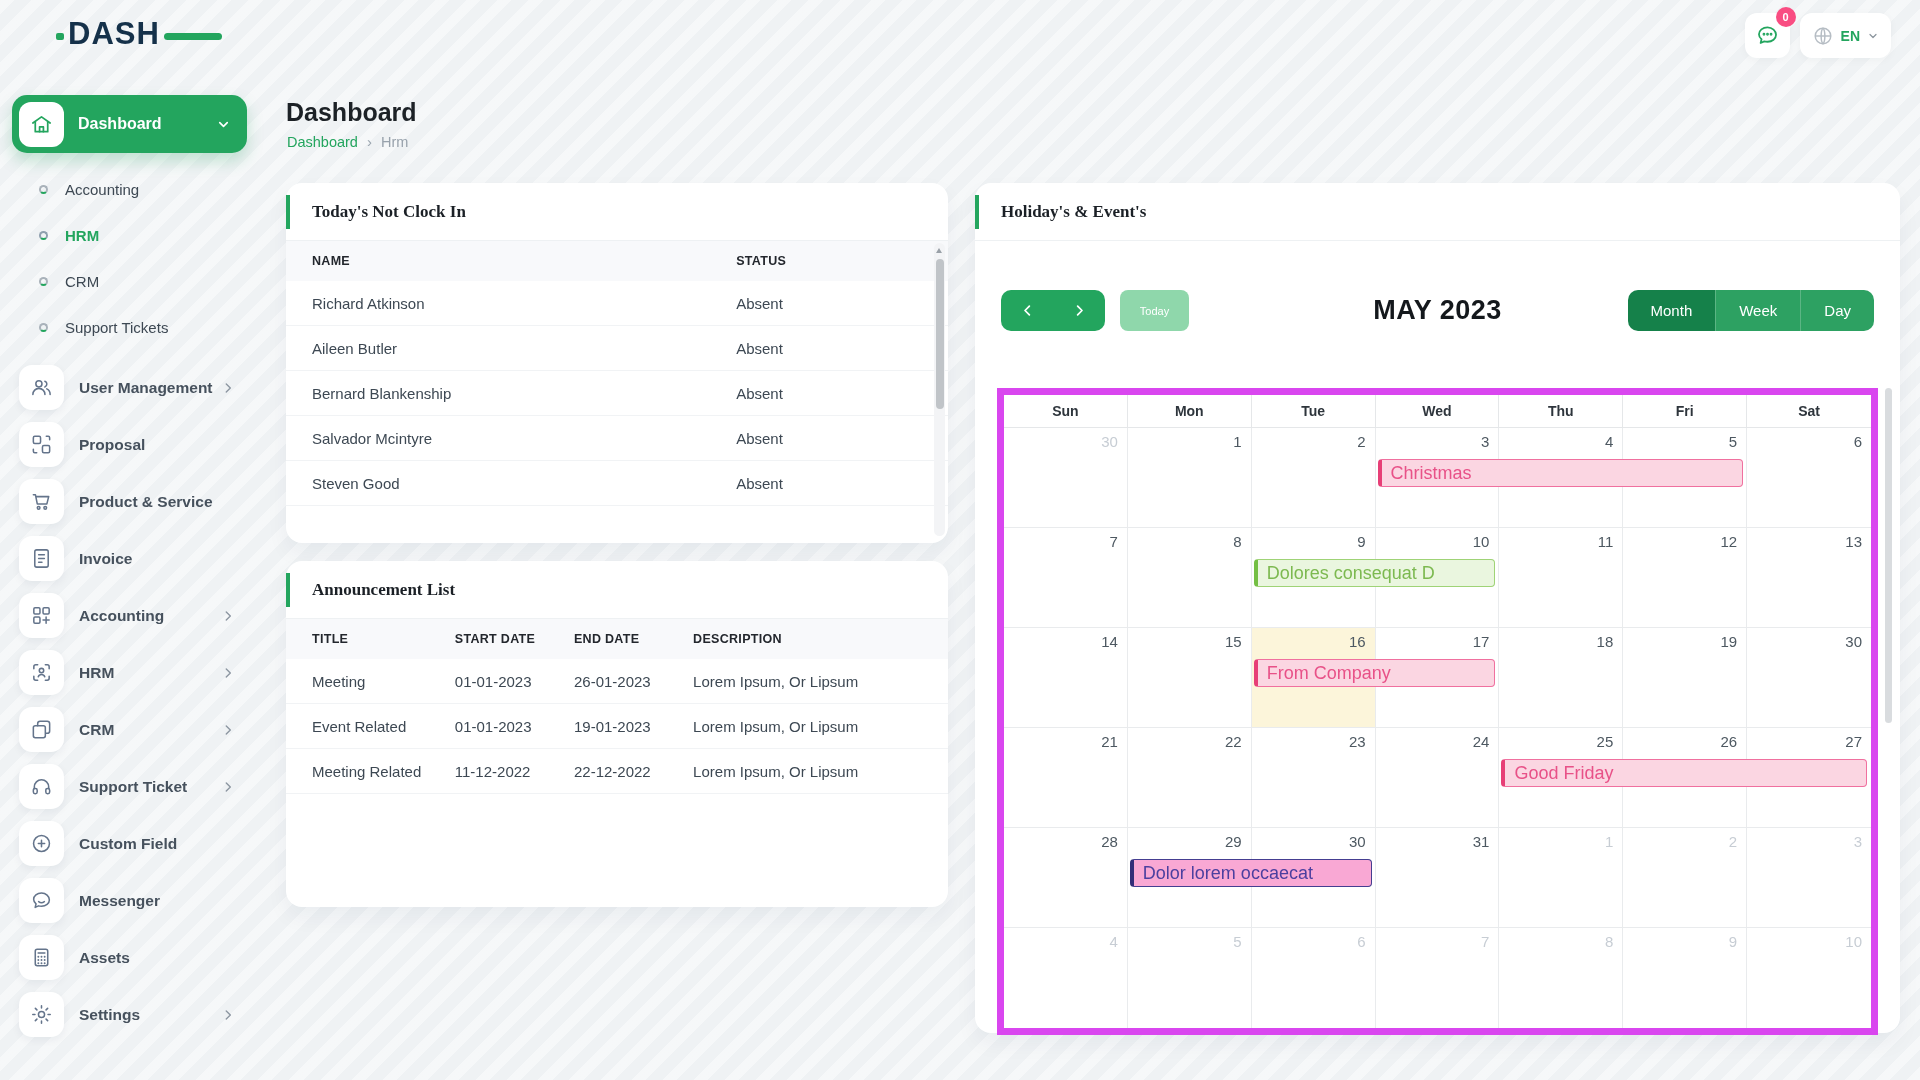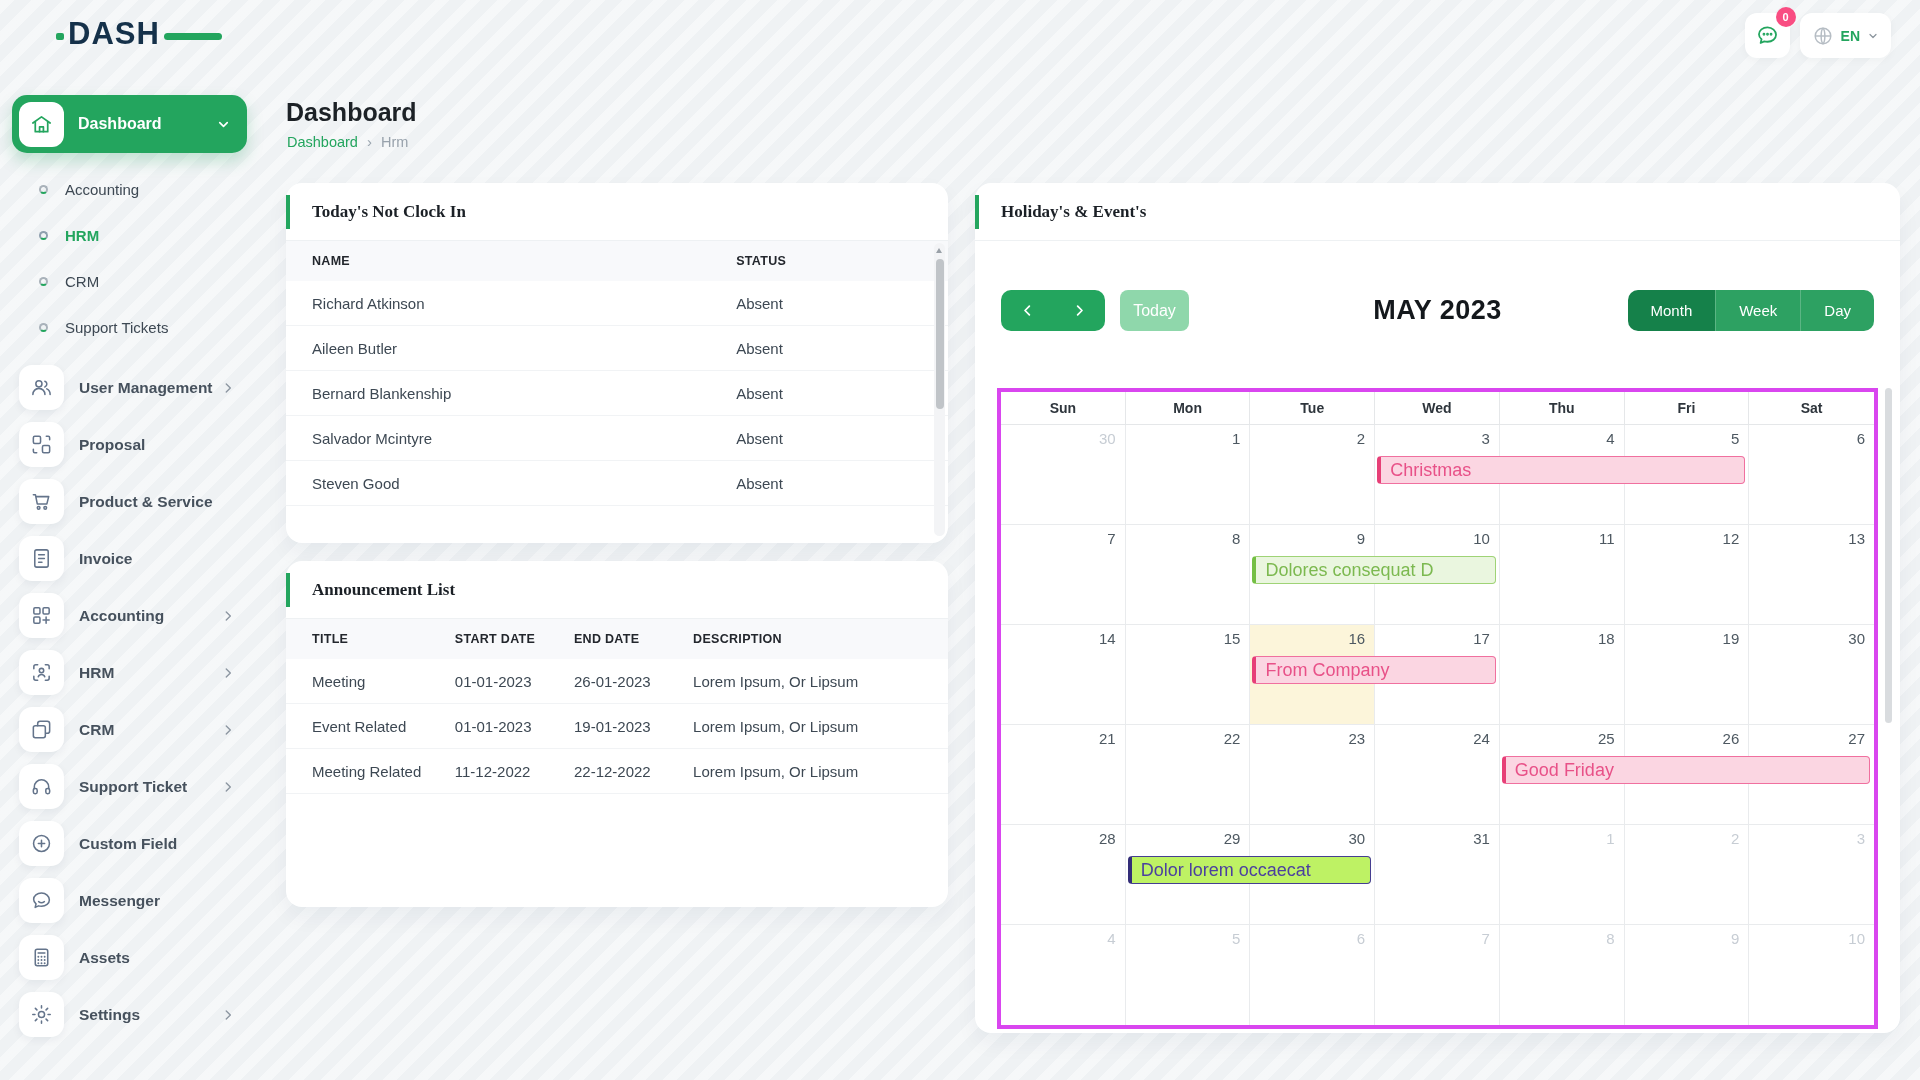--- a/index.html
+++ b/index.html
@@ -83,46 +83,46 @@
   .c1-scrollbar { position:absolute; top:60px; right:3px; bottom:7px; width:11px; background:#f3f4f6; border-radius:6px; }
   .c1-thumb { position:absolute; top:16px; left:1.5px; width:8px; height:150px; background:#c0c4c8; border-radius:4px; cursor:grab; }
   .c1-arrow { position:absolute; top:5px; left:2px; width:0; height:0;
               border-left:3.5px solid transparent; border-right:3.5px solid transparent; border-bottom:5px solid #9aa1a8; }
 
   
   .cal-toolbar { position:absolute; left:26px; right:26px; top:107px; height:41px; display:flex; align-items:center; }
   .cal-nav { width:104px; height:41px; background:#23a55e; border-radius:10px; display:flex; overflow:hidden; }
   .cal-nav button { flex:1; display:flex; align-items:center; justify-content:center; }
   .btn-today { margin-left:15px; width:69px; height:41px; background:#8fd7ab; color:#fff;
-               border-radius:8px; font-size:16px; }
+               border-radius:8px; font-size:11px; }
   .cal-month-title { position:absolute; left:50%; transform:translateX(-50%); font-size:27px; font-weight:700;
                      color:#14181c; letter-spacing:.5px; }
   .cal-views { margin-left:auto; display:flex; height:41px; border-radius:10px; overflow:hidden; }
   .cal-views button { padding:0 23px; color:#fff; font-size:15px; background:#2da162; }
   .cal-views button + button { border-left:1px solid rgba(255,255,255,.22); }
   .cal-views button.active { background:#15814a; }
 
-  .cal-table { position:absolute; left:22px; right:22px; top:205px; border:4px solid #d946ef; background:#fff; }
+  .cal-table { position:absolute; left:22px; right:22px; top:205px; border:7px solid #d946ef; background:#fff; }
   .cal-weekdays { display:grid; grid-template-columns:repeat(7,1fr); height:33px; }
   .cal-wd { display:flex; align-items:center; justify-content:center; font-weight:700; font-size:14px; color:#2e353c;
             border-right:1px solid #e5e7e9; border-bottom:1px solid #e5e7e9; }
   .cal-wd:last-child { border-right:none; }
   .cal-week { display:grid; grid-template-columns:repeat(7,1fr); height:100px; position:relative; }
   .cal-cell { position:relative; border-right:1px solid #e9ebed; border-bottom:1px solid #e9ebed; background:#fff; }
   .cal-cell:nth-child(7n) { border-right:none; }
   .cal-week:last-child .cal-cell { border-bottom:none; }
   .cal-cell.today { background:#fcf5da; }
   .cal-num { position:absolute; top:5px; right:9px; font-size:15px; color:#4d5861; }
   .cal-cell.muted .cal-num { color:#c7cdd4; }
   .cal-event { position:absolute; top:31px; height:28px; display:flex; align-items:center; padding:0 9px;
                font-size:18px; border-radius:4px; border:1px solid; border-left-width:4px;
                white-space:nowrap; overflow:hidden; z-index:2; cursor:pointer; }
   .cal-event.pink   { background:#fbd6e2; border-color:#f0709f; border-left-color:#e73f77; color:#e85188; }
   .cal-event.green  { background:#eaf6df; border-color:#9fd376; border-left-color:#74bf44; color:#7cb950; }
-  .cal-event.purple { background:#bef264; border-color:#453e91; border-left-color:#332d78; color:#4b3f9f; }
+  .cal-event.purple { background:#f9a8d4; border-color:#453e91; border-left-color:#332d78; color:#4b3f9f; }
   .cal-scroll-thumb { position:absolute; top:205px; right:8px; width:7px; height:335px; background:#d9dcdf; border-radius:4px; cursor:grab; }
 </style>
 </head>
 <body>
 
 <header class="topbar">
   <div class="logo">
     <span class="logo-dot"></span>
     <span class="logo-text">DASH</span>
     <span class="logo-bar"></span>

